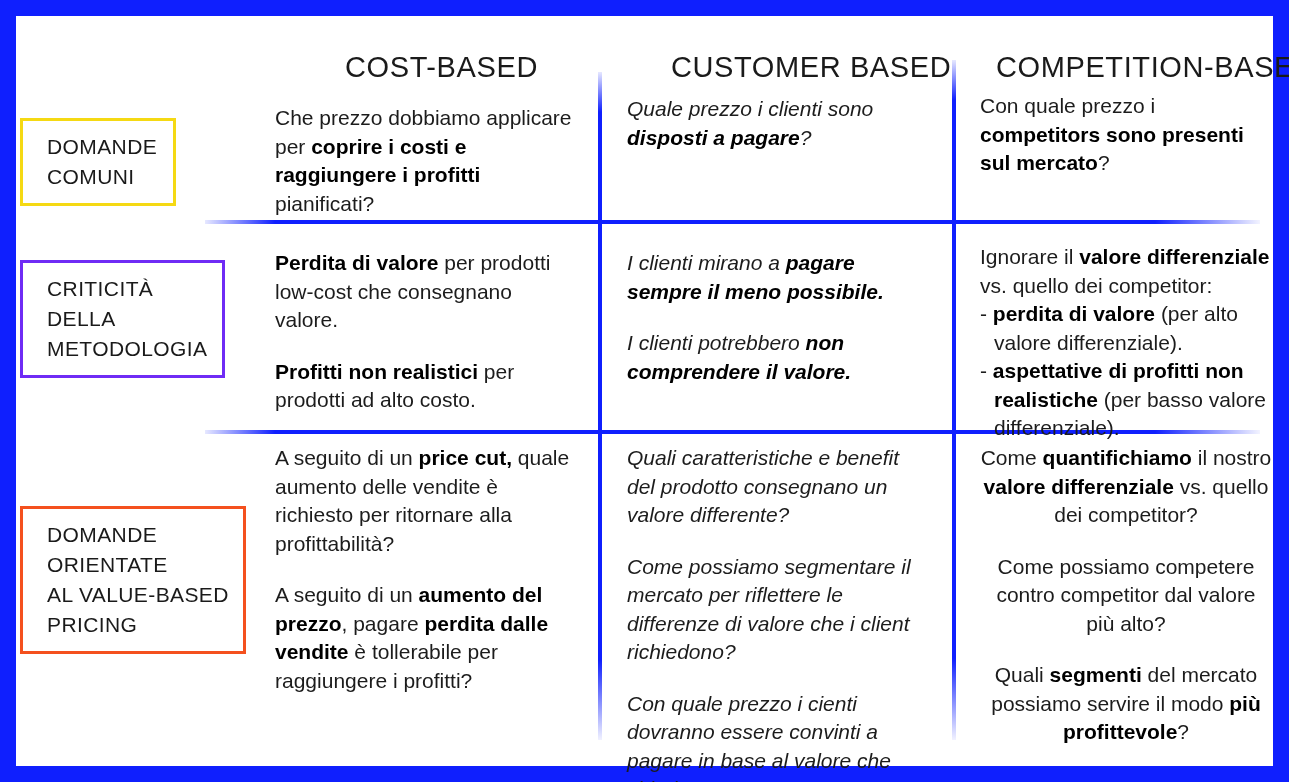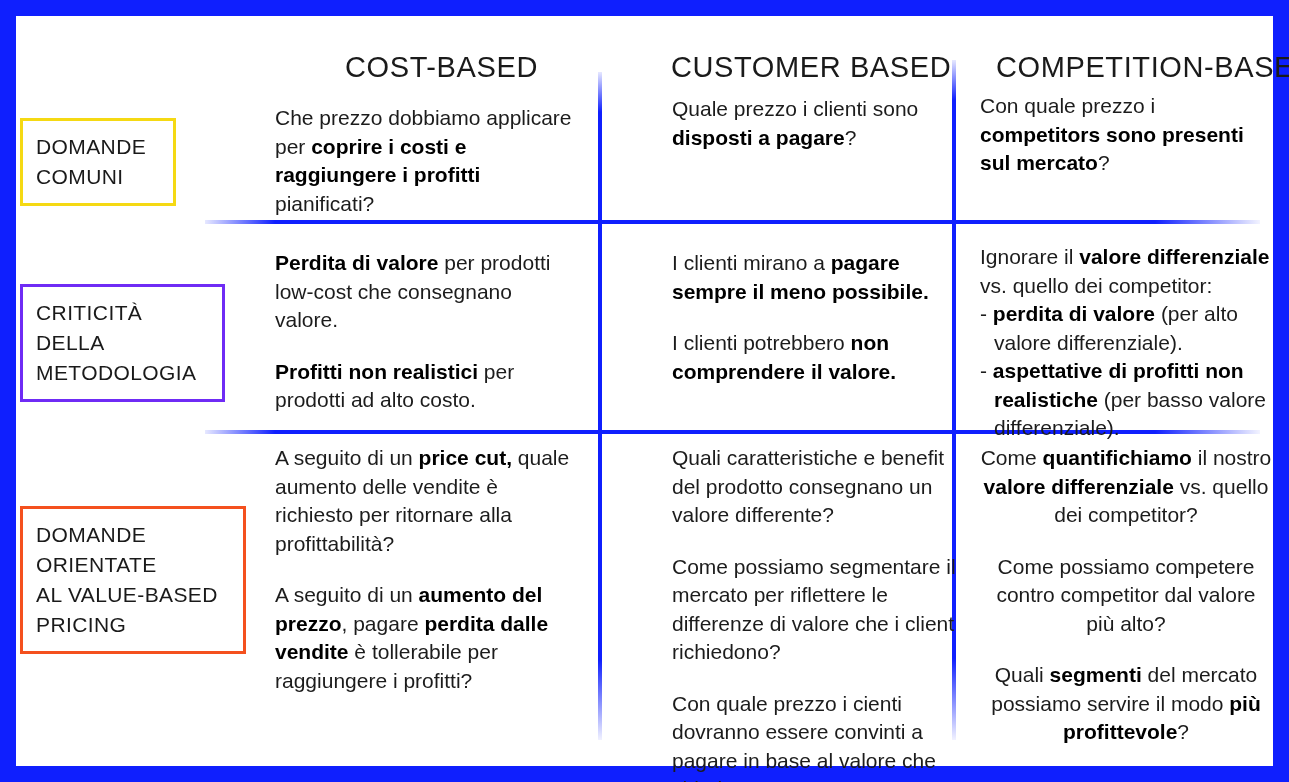--- a/index.html
+++ b/index.html
@@ -71,42 +71,42 @@
 
   
   .row-label {
     position: absolute;
     box-sizing: border-box;
     background: #ffffff;
     font-size: 21px;
     line-height: 30px;
     color: #1a1a1a;
     letter-spacing: 0.4px;
-    padding: 11px 14px 11px 13px;
+    padding: 11px 14px 11px 24px;
     white-space: pre-line;
   }
   .row-label.lbl1 { left: 20px;  top: 118px; width: 156px; border: 3px solid #F5D913; }
-  .row-label.lbl2 { left: 20px;  top: 284px; width: 205px; border: 3px solid #6F2BF5; }
+  .row-label.lbl2 { left: 20px;  top: 260px; width: 205px; border: 3px solid #6F2BF5; }
   .row-label.lbl3 { left: 20px;  top: 506px; width: 226px; border: 3px solid #F4501E; }
 
   
   .cell {
     position: absolute;
     font-size: 21px;
     line-height: 28.5px;
     color: #1c1c1c;
     font-weight: 400;
   }
   .cell p { margin: 0 0 23px 0; }
   .cell p:last-child { margin-bottom: 0; }
   .cell b { font-weight: 700; color: #000; }
 
   
   .c1 { left: 275px; width: 300px; }
-  .c2 { left: 672px; width: 300px; }
+  .c2 { left: 627px; width: 300px; font-style: italic; }
   .c3 { left: 980px; width: 292px; }
 
   
   .r1 { top: 104px; }
   .r2 { top: 249px; }
   .r3 { top: 444px; }
 
   .c3.r1 { top: 92px; }
   .c3.r2 { top: 243px; }
   .c3.r3 { top: 444px; text-align: center; }

